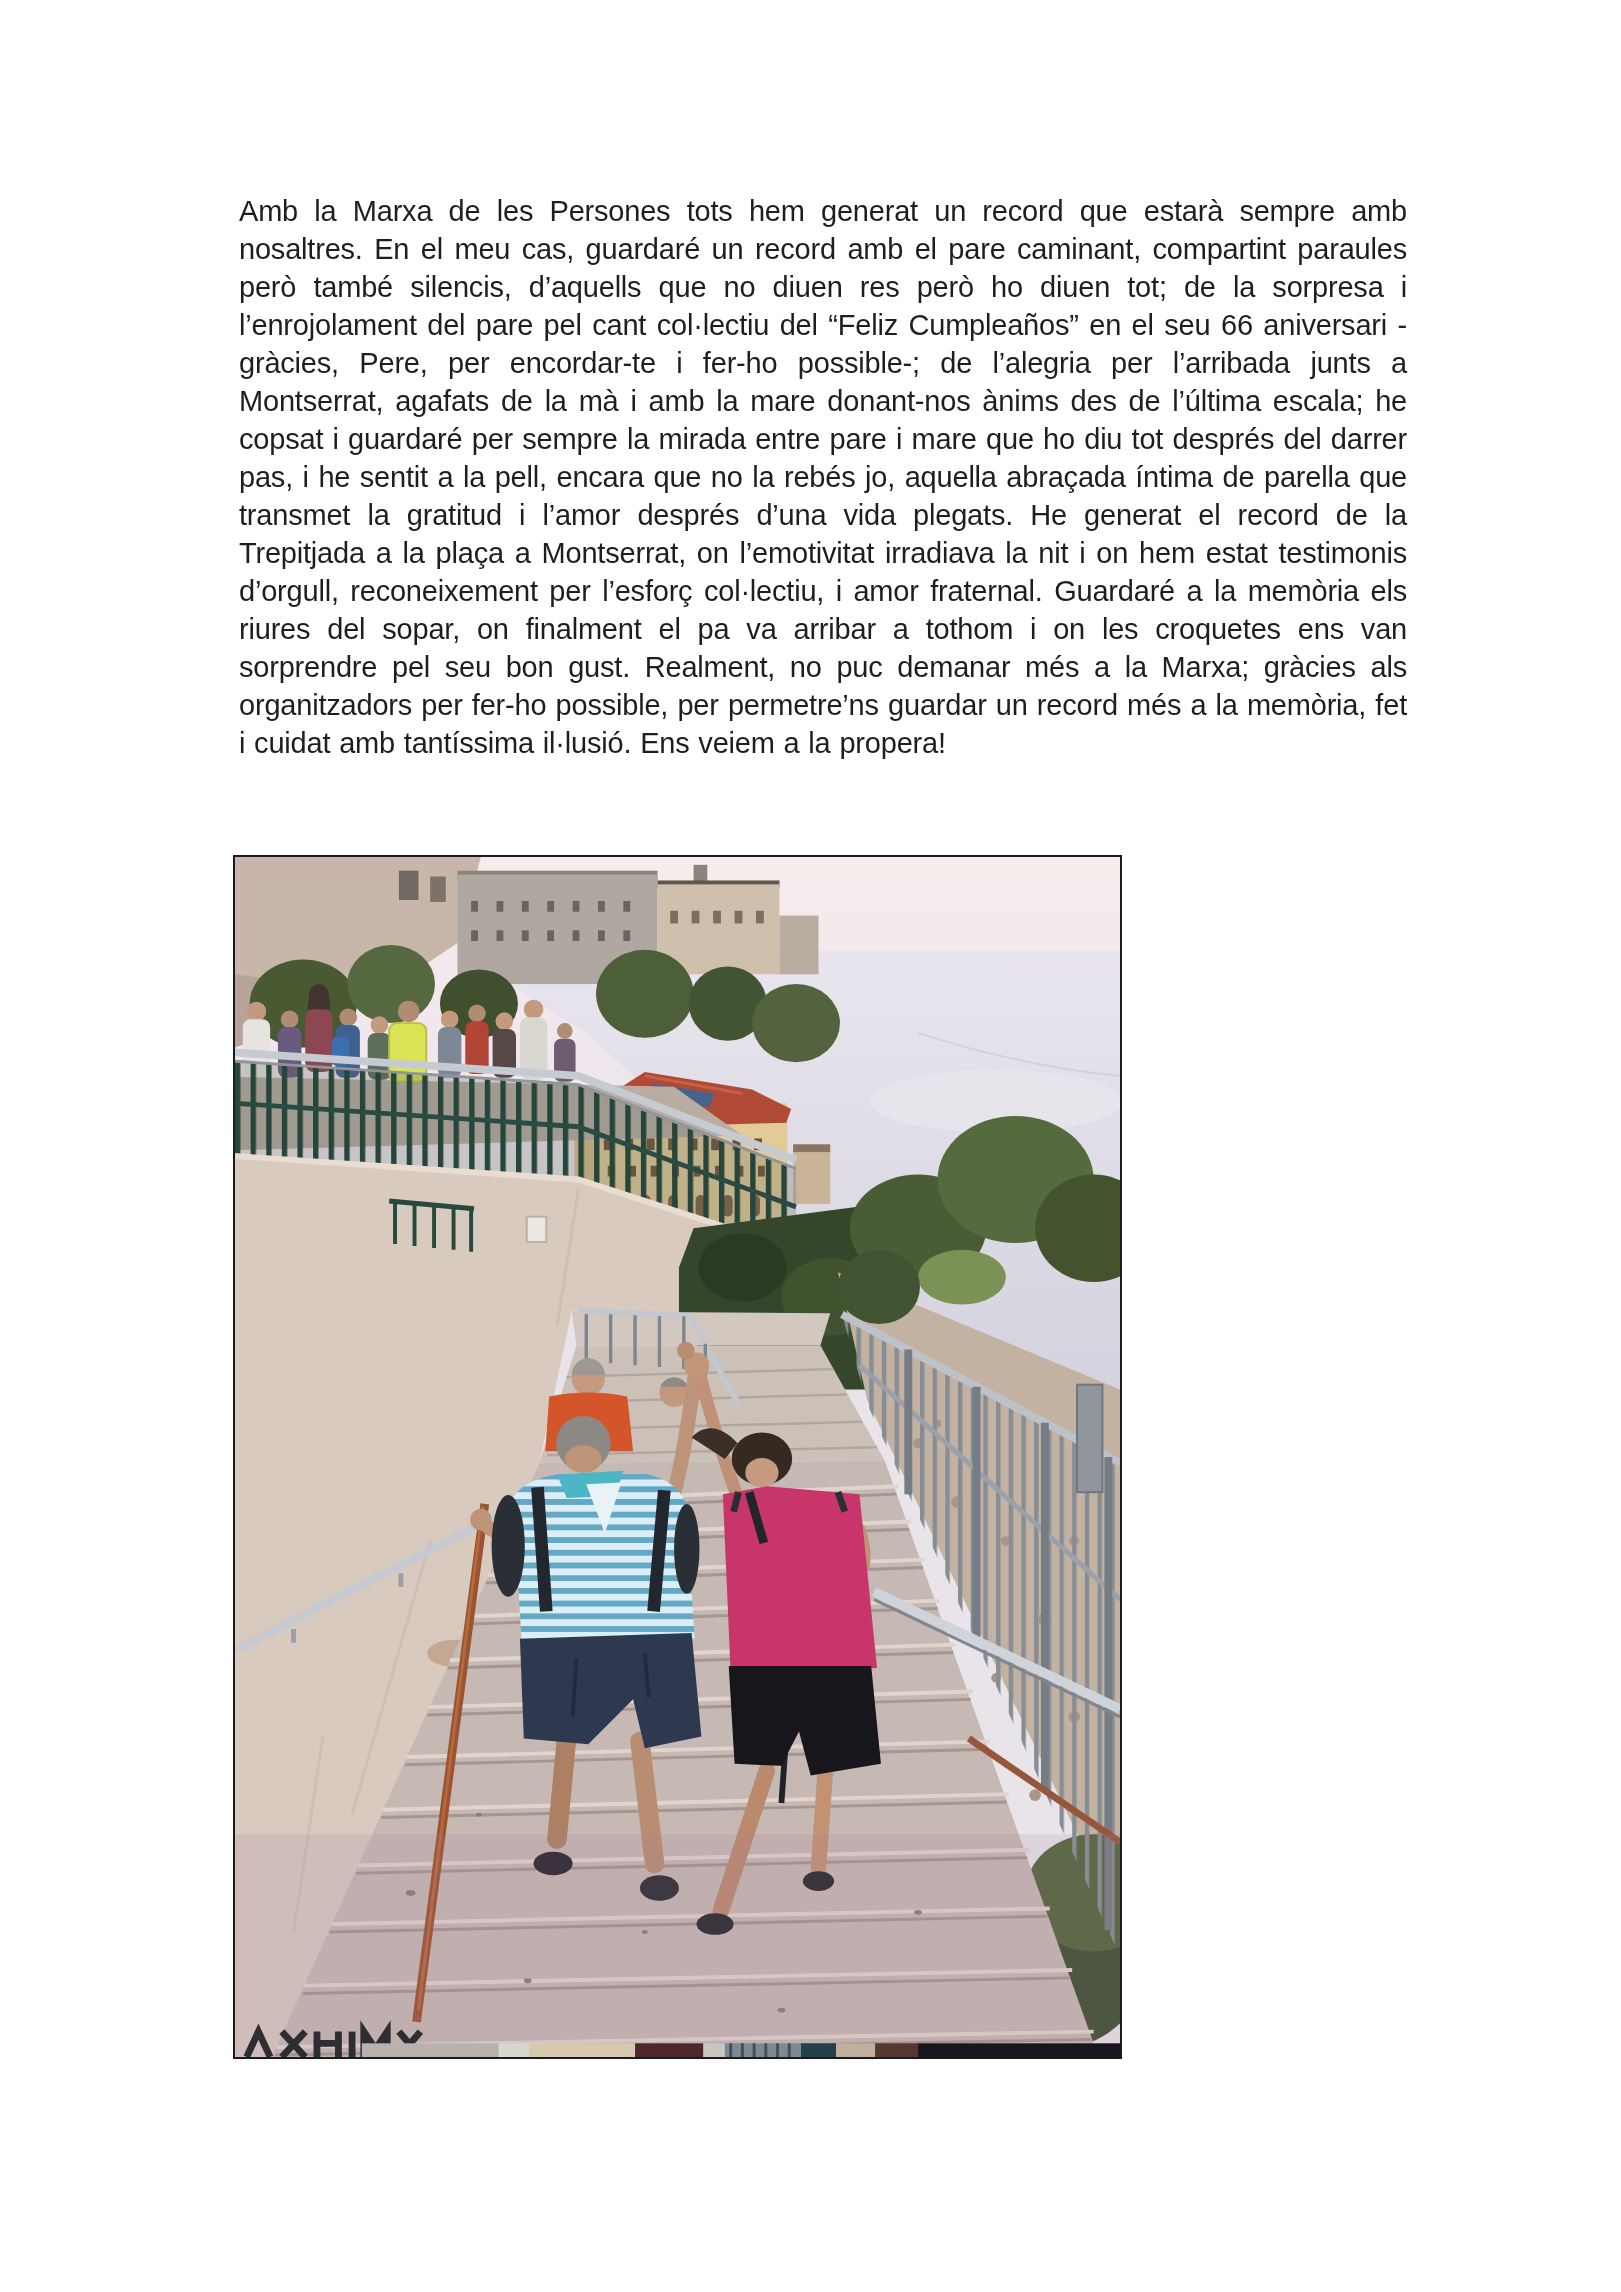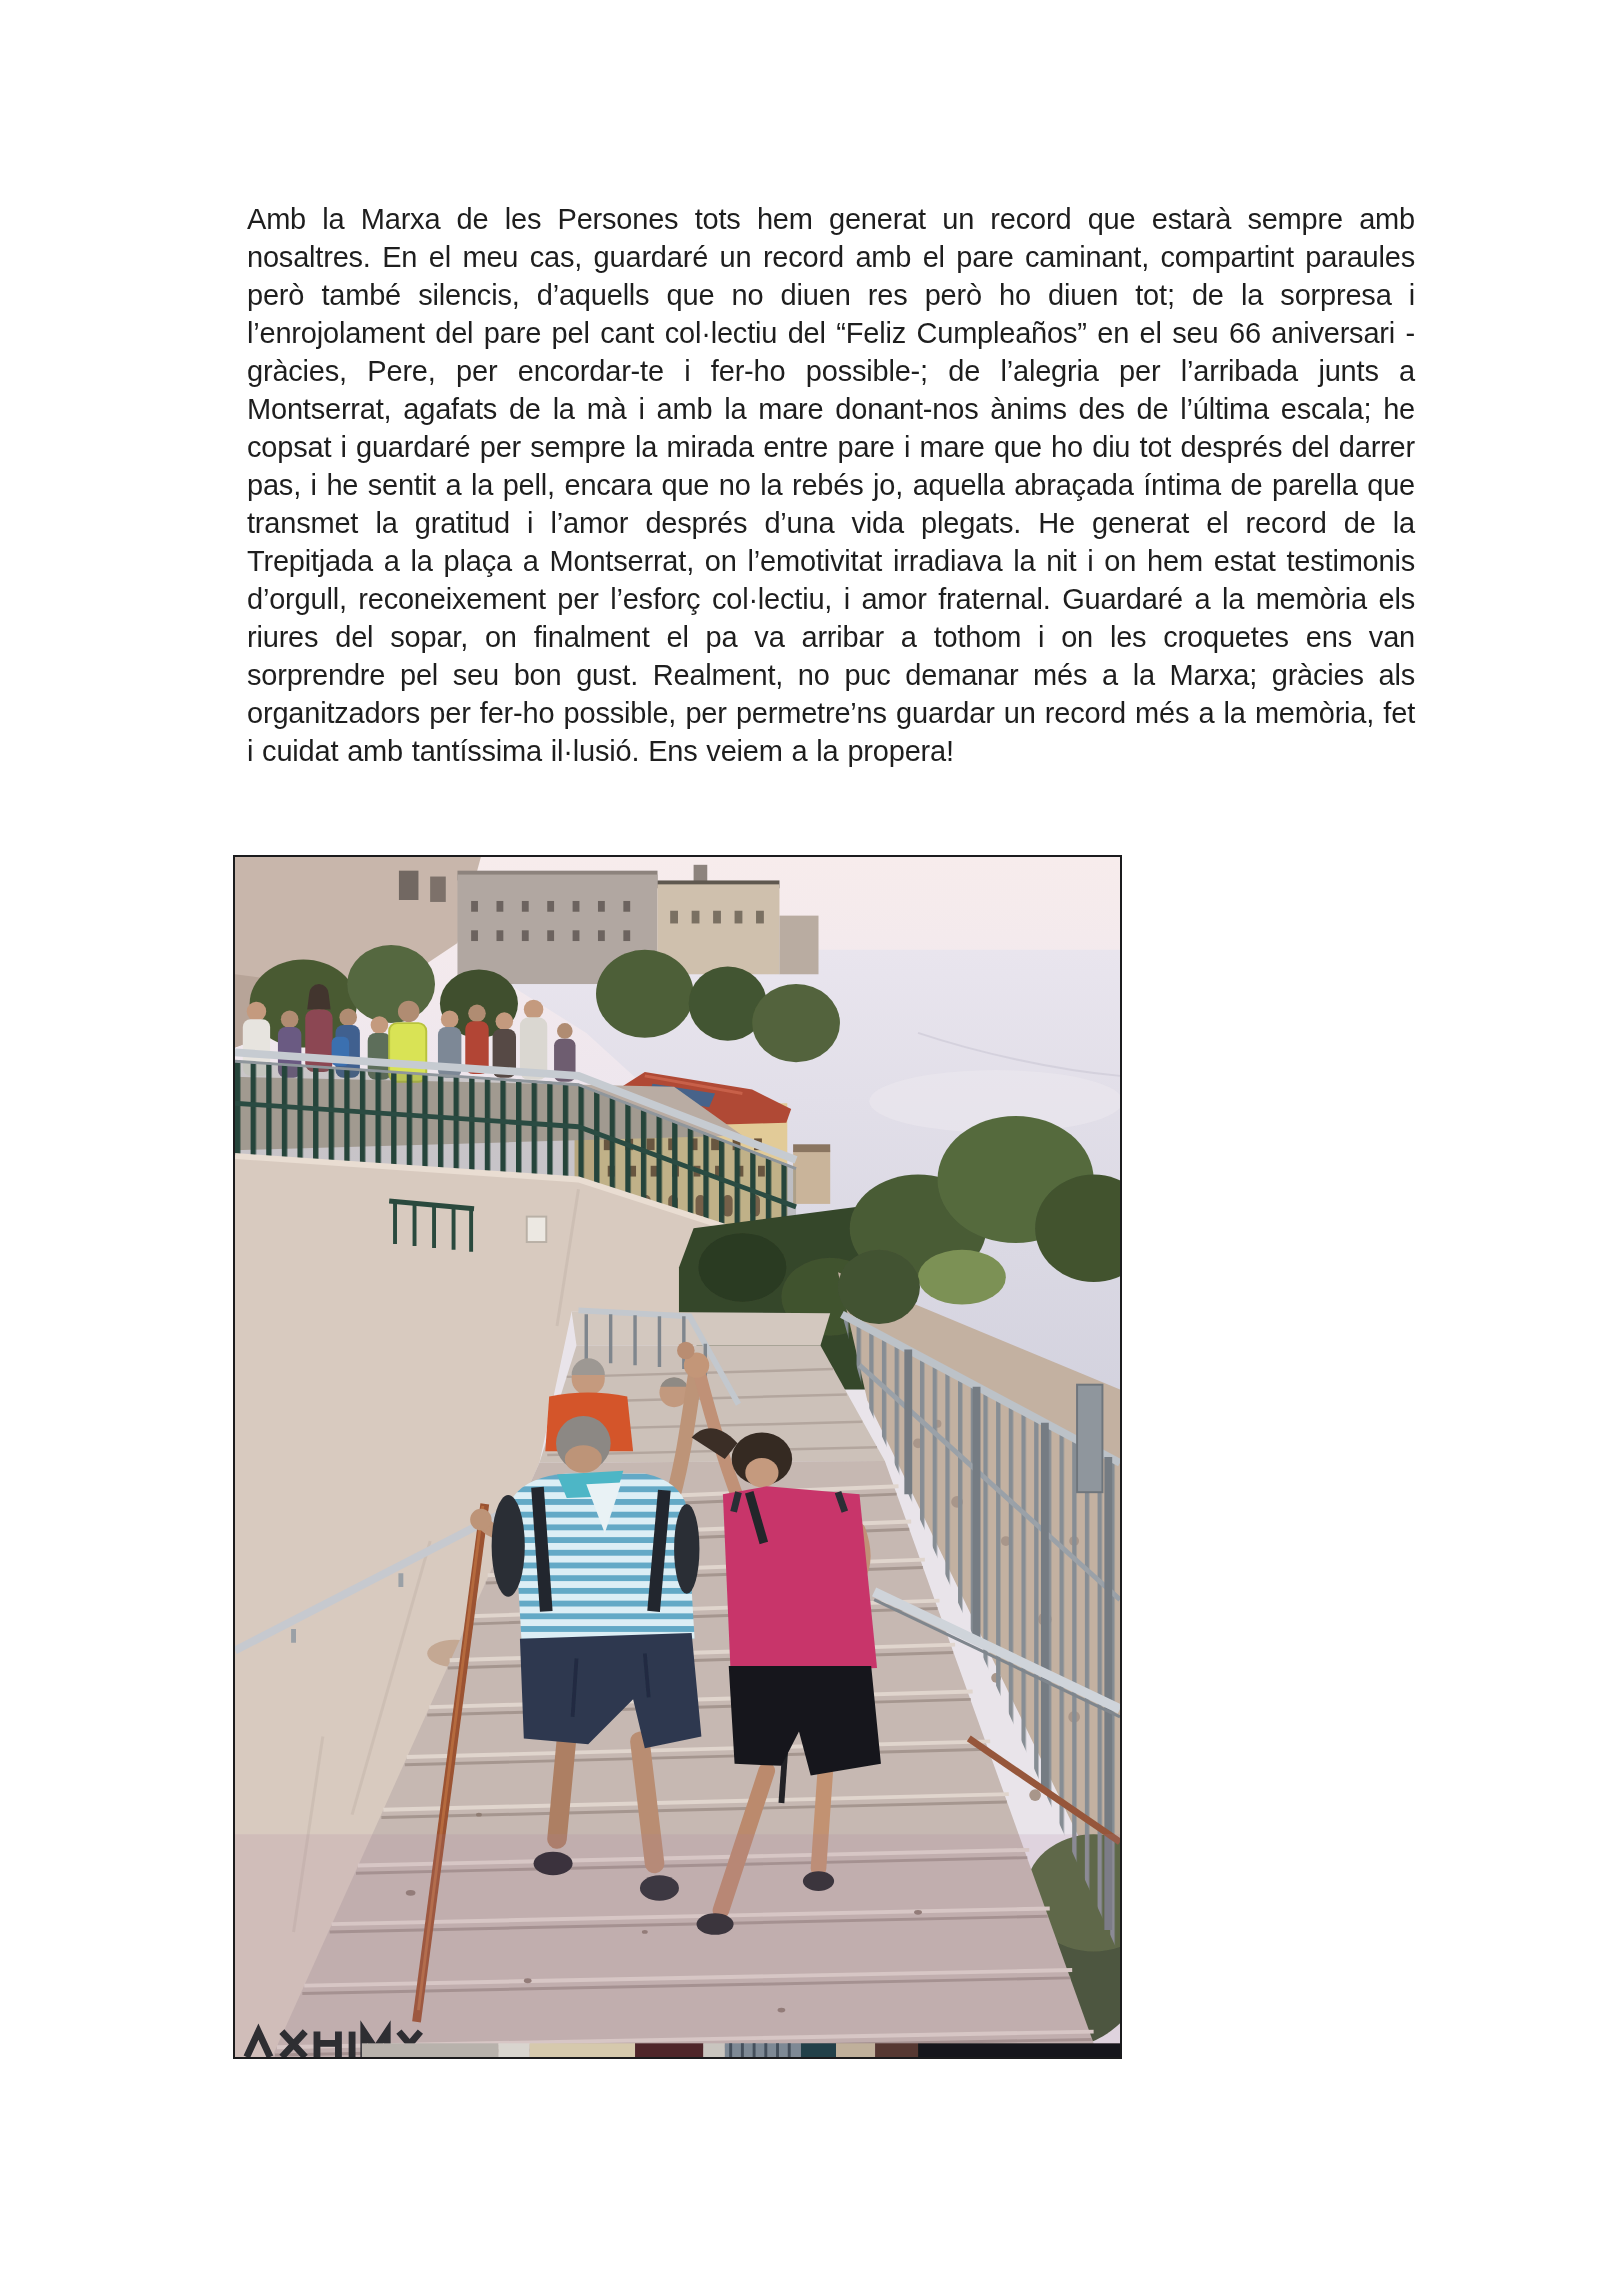--- a/index.html
+++ b/index.html
@@ -1,21 +1,21 @@
 <!DOCTYPE html>
 <html><head>
 <meta charset="utf-8">
 <style>
   html,body{margin:0;padding:0;}
   body{
     width:1621px;height:2293px;background:#ffffff;position:relative;
     font-family:"Liberation Sans", sans-serif;overflow:hidden;
   }
   .body-text{
-    position:absolute;left:235px;top:188px;width:1168px;margin:12px;
+    position:absolute;left:235px;top:188px;width:1168px;margin:4px;
     font-size:29px;line-height:38px;text-align:justify;color:#1e1e1e;
     letter-spacing:-0.2px;word-spacing:1px;
   }
   .photo{
     position:absolute;left:233px;top:855px;width:889px;height:1204px;margin:0;
     border:2px solid #1b1b1d;box-sizing:border-box;background:#e9e4ea;overflow:hidden;
   }
   .photo svg{position:absolute;left:0;top:0;width:100%;height:100%;display:block;}
 </style>
 </head>

